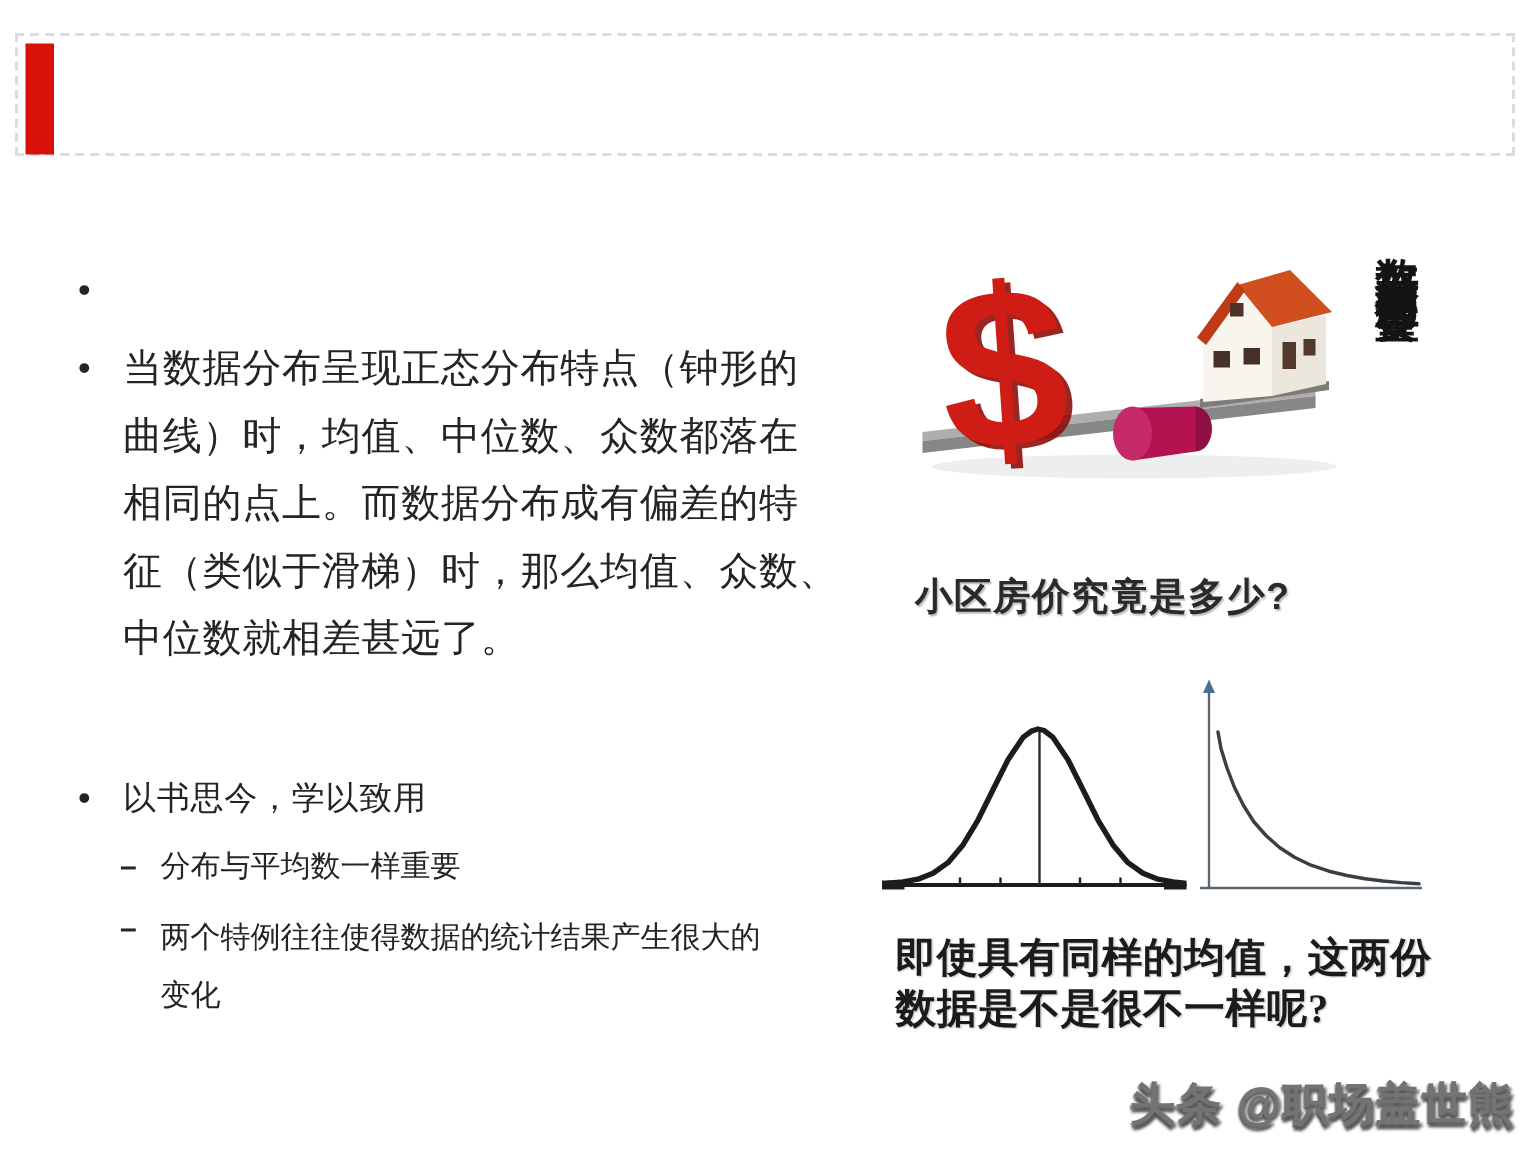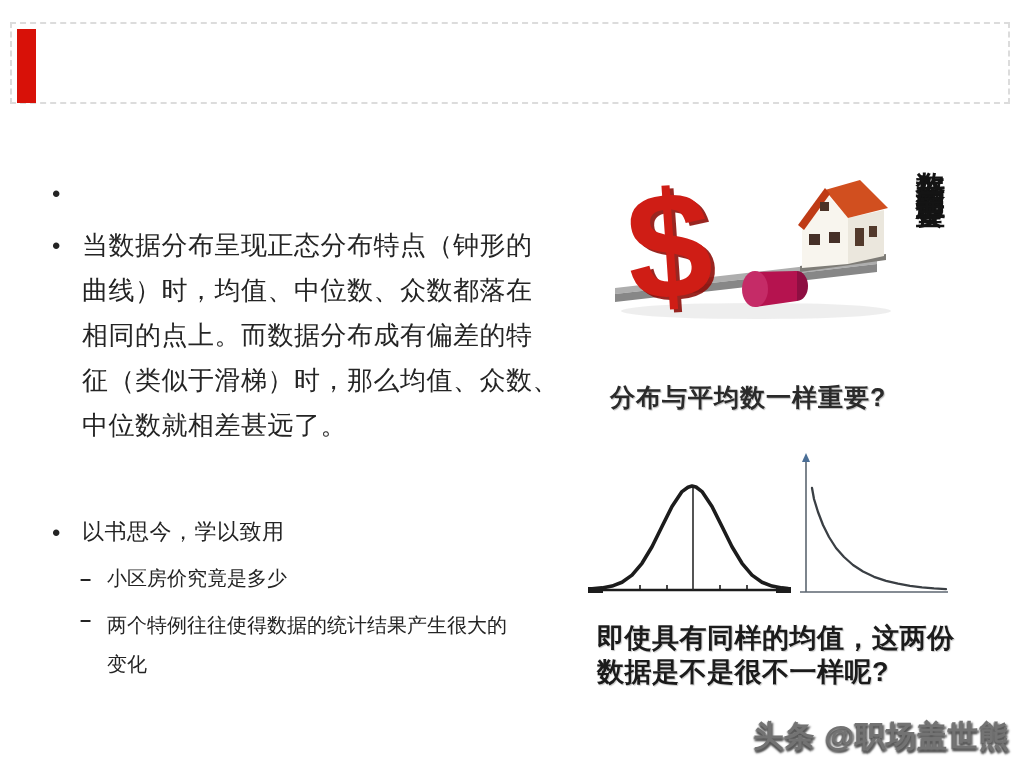--- a/index.html
+++ b/index.html
@@ -18,21 +18,21 @@
   .b1{left:82px;top:178px;font-size:26px;line-height:30px;letter-spacing:0.5px;}
   .b2{left:82px;top:223px;width:478px;font-size:26px;line-height:45px;letter-spacing:0.5px;white-space:pre-line;}
   .b3{left:82px;top:517px;font-size:22px;line-height:30px;letter-spacing:0.5px;}
   .s1{left:107px;top:566px;font-size:20px;line-height:24px;}
   .s2{left:107px;top:606px;width:440px;font-size:20px;line-height:39px;white-space:pre-line;}
   
   .seesaw-svg{position:absolute;left:596px;top:156px;}
   .seesaw-caption{position:absolute;left:610px;top:381px;font-size:25px;font-weight:600;color:#2a2a2a;letter-spacing:1px;text-shadow:1px 1px 1px #bdbdbd;}
   .bell-svg{position:absolute;left:586px;top:468px;}
   .decay-svg{position:absolute;left:798px;top:452px;}
-  .curves-caption{position:absolute;left:597px;top:621px;font-size:27px;font-weight:700;line-height:34px;letter-spacing:0.5px;color:#1b1b1b;white-space:pre-line;text-shadow:1px 1px 1px #c9c9c9;}
+  .curves-caption{position:absolute;left:597px;top:621px;font-size:27px;font-weight:700;line-height:34px;letter-spacing:0.5px;color:#1b1b1b;white-space:pre-line;text-shadow:1px 1px 1px #c9c9c9;font-family:Liberation Serif, serif;}
   .side-text{
     position:absolute;left:911px;top:149px;height:370px;
     writing-mode:vertical-rl;text-orientation:upright;
     font-size:29px;font-weight:700;letter-spacing:3px;color:#141414;
   }
   
   .watermark{
     position:absolute;right:14px;top:716px;font-size:30px;font-weight:700;color:#737373;
     letter-spacing:1px;
     text-shadow:0 3px 2px #575757,2px 2px 2px #6f6f6f,-1px 1px 1px #8a8a8a;
@@ -52,21 +52,21 @@
   <div class="txt b2">当数据分布呈现正态分布特点（钟形的
 曲线）时，均值、中位数、众数都落在
 相同的点上。而数据分布成有偏差的特
 征（类似于滑梯）时，那么均值、众数、
 中位数就相差甚远了。</div>
 
   <span class="bullet-dot" style="left:52px;top:520px;">•</span>
   <div class="txt b3">以书思今，学以致用</div>
 
   <span class="sub-dash" style="left:80px;top:567px;">–</span>
-  <div class="txt s1">小区房价究竟是多少</div>
+  <div class="txt s1">分布与平均数一样重要</div>
 
   <span class="sub-dash" style="left:80px;top:608px;">–</span>
   <div class="txt s2">两个特例往往使得数据的统计结果产生很大的
 变化</div>
 
   <svg class="seesaw-svg" width="300" height="230" viewBox="0 0 300 230">
 
     <ellipse cx="160" cy="155" rx="135" ry="8" fill="#e3e3e3" opacity="0.6"></ellipse>
 
     <polygon points="19,132 281,102 281,108 19,138" fill="#aeaeae"></polygon>
@@ -85,21 +85,21 @@
       <polygon points="206,66 229,36 252,62 252,108 206,112" fill="#f8f5ee"></polygon>
       <polygon points="229,34 264,24 292,52 252,62" fill="#d14f1f"></polygon>
       <polygon points="202,69 229,32 234,38 208,74" fill="#bf3b16"></polygon>
       <rect x="224" y="46" width="9" height="9" fill="#4c3327"></rect>
       <rect x="213" y="78" width="11" height="11" fill="#463028"></rect>
       <rect x="233" y="76" width="11" height="11" fill="#463028"></rect>
       <rect x="259" y="72" width="9" height="18" fill="#52392b"></rect>
       <rect x="273" y="70" width="8" height="11" fill="#52392b"></rect>
     </g>
   </svg>
-  <div class="seesaw-caption">分布与平均数一样重要?</div>
+  <div class="seesaw-caption">小区房价究竟是多少?</div>
 
   <svg class="bell-svg" width="208" height="130" viewBox="0 0 208 130">
     <line x1="2" y1="122" x2="205" y2="122" stroke="#1c1c1c" stroke-width="2.6"></line>
     <line x1="2" y1="122" x2="17" y2="122" stroke="#1c1c1c" stroke-width="6"></line>
     <line x1="190" y1="122" x2="205" y2="122" stroke="#1c1c1c" stroke-width="6"></line>
     <g stroke="#1c1c1c" stroke-width="1.6">
       <line x1="54" y1="117" x2="54" y2="122"></line>
       <line x1="81" y1="117" x2="81" y2="122"></line>
       <line x1="134" y1="117" x2="134" y2="122"></line>
       <line x1="161" y1="117" x2="161" y2="122"></line>

